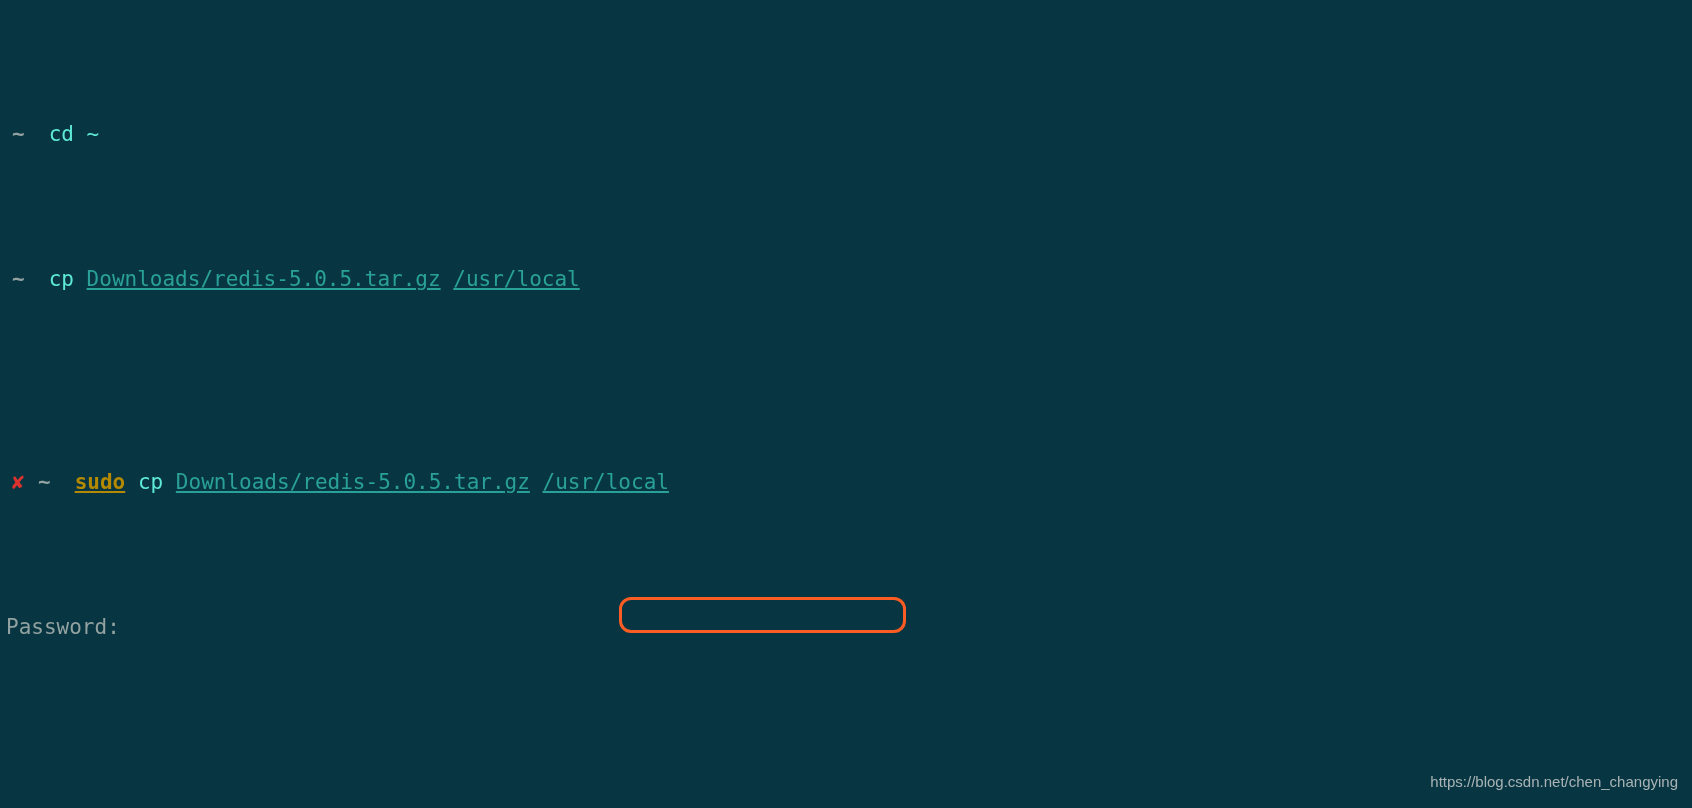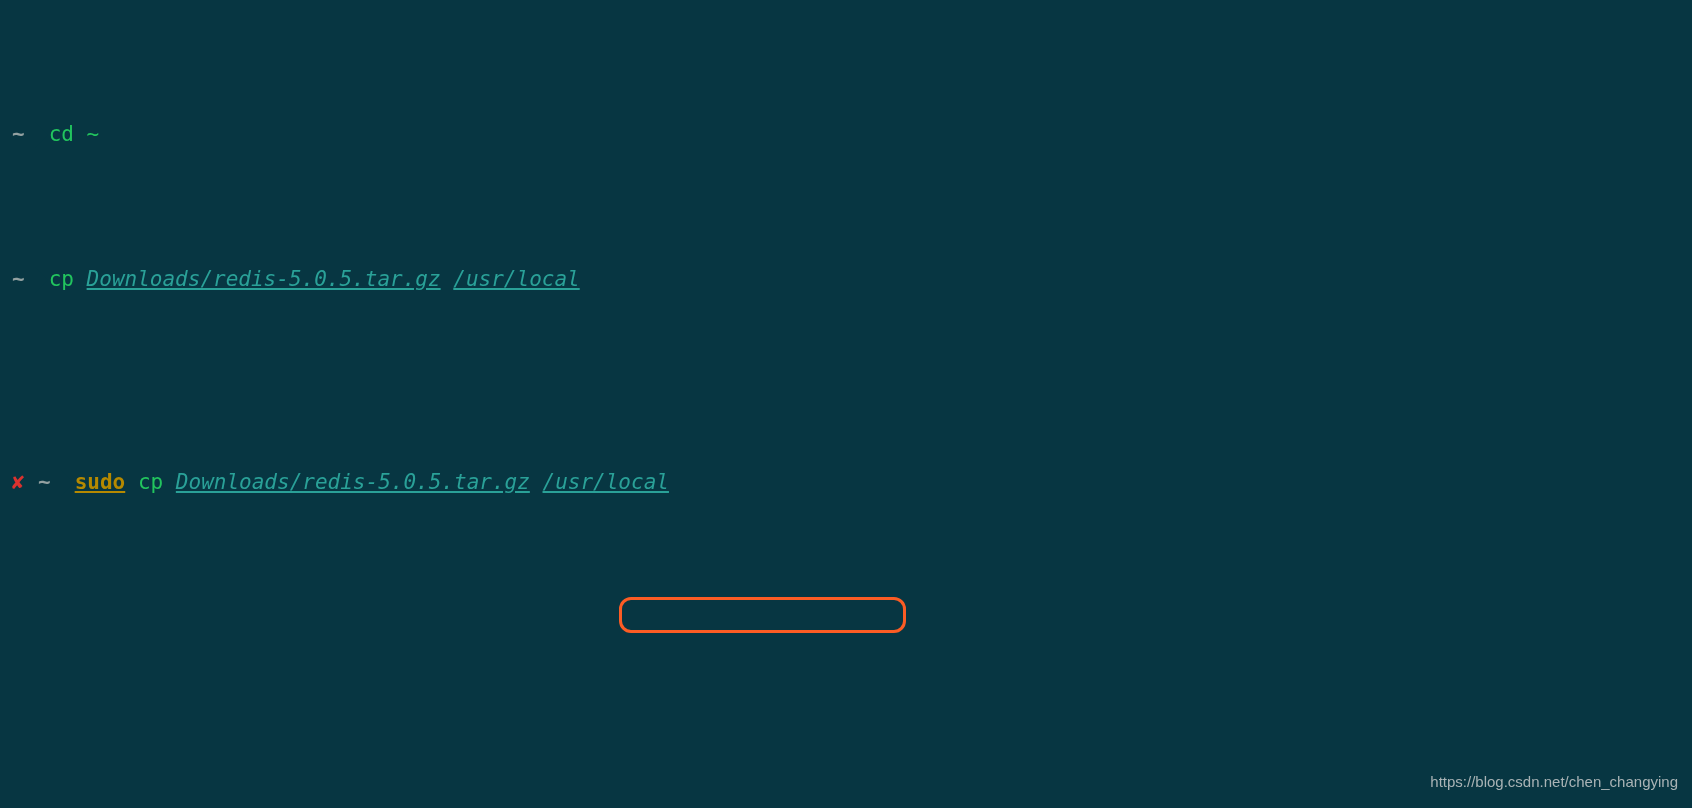--- a/index.html
+++ b/index.html
@@ -1,25 +1,25 @@
 <!DOCTYPE html>
 <html><head>
 <meta charset="utf-8">
 <style>
   html,body{margin:0;padding:0;background:#073642;color:#93a1a1;
     font-family:"SFMono-Regular","Menlo","Consolas",monospace;
     font-size:21px;line-height:29px;width:1692px;height:808px;overflow:hidden;}
   .term{padding:4px 6px 6px 6px;white-space:pre;}
   .row{height:29px;display:flex;align-items:center;}
-  .cyan{color:#22c55e;}
+  .cyan{color:#5eead4;}
   .orange{color:#b58900;}
   .grey{color:#93a1a1;}
   .bold{font-weight:bold;}
   .underline{text-decoration:underline;}
-  .underline-cy{text-decoration:underline;color:#2aa198;font-style:italic;}
+  .underline-cy{text-decoration:underline;color:#2aa198;}
 
   .pill{display:inline-flex;align-items:center;height:26px;
     background:#073642;color:#93a1a1;font-weight:bold;padding:0 10px 0 6px;
     position:relative;margin-right:14px;}
   .pill::after{content:"";position:absolute;right:-13px;top:0;width:0;height:0;
     border-top:13px solid transparent;border-bottom:13px solid transparent;
     border-left:13px solid #073642;}
 
   .xmark{display:inline-flex;width:24px;justify-content:center;
     color:#dc322f;font-weight:bold;margin-right:2px;}
@@ -56,20 +56,21 @@
   <div class="row">
     <span class="xmark">✘</span>
     <span class="pill">~</span>
     <span class="orange underline bold">sudo</span><span> </span>
     <span class="cyan">cp</span><span> </span>
     <span class="underline-cy">Downloads/redis-5.0.5.tar.gz</span><span> </span>
     <span class="underline-cy">/usr/local</span>
   </div>
 
   
+  <div class="row grey">Password:</div>
 
   
   
 
   
   
 
   
   
 

